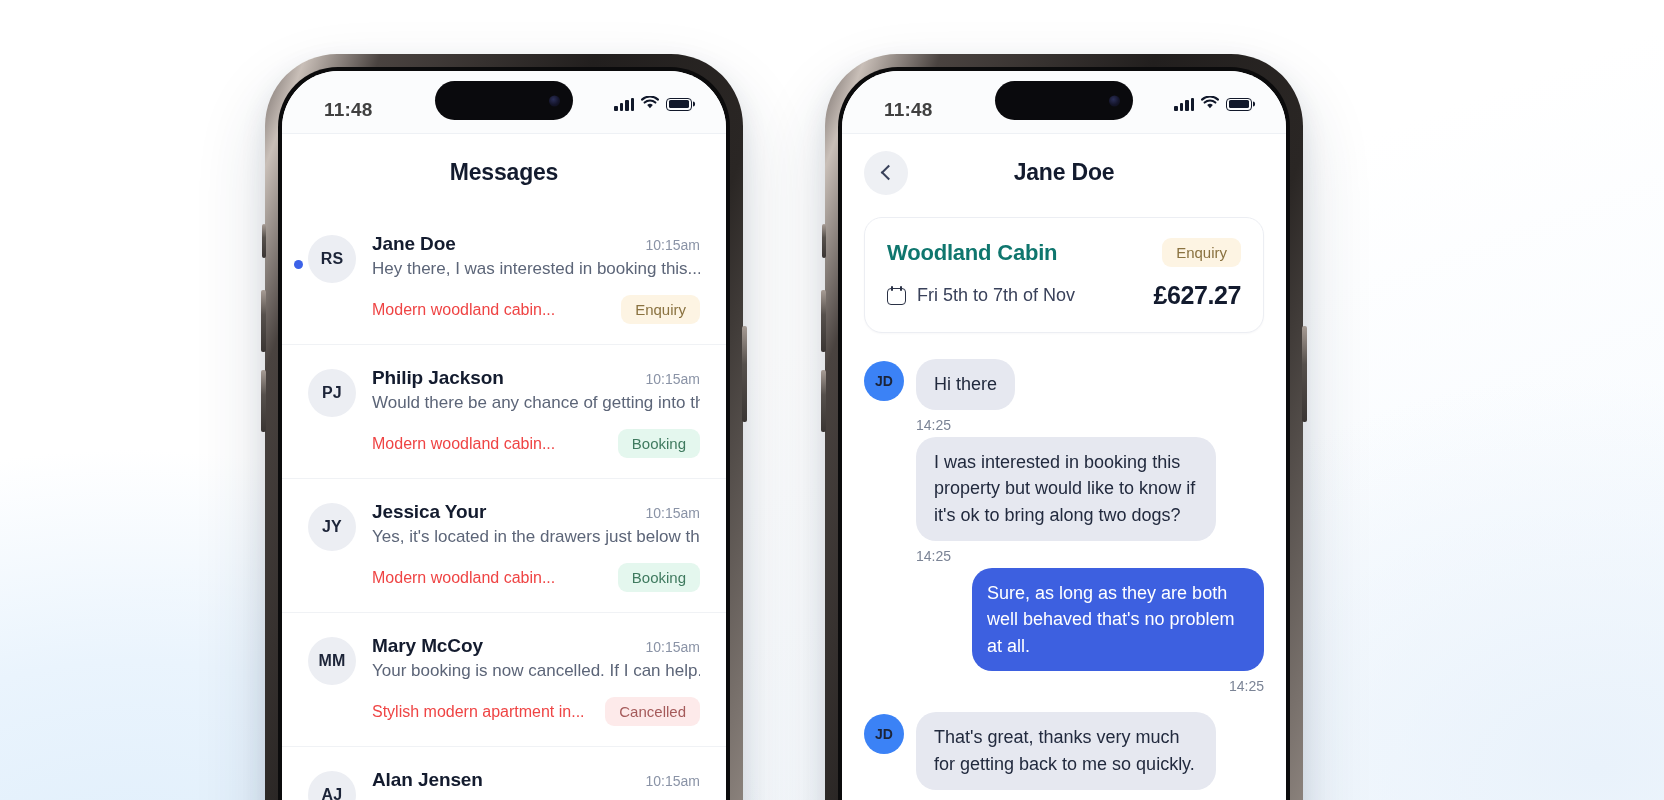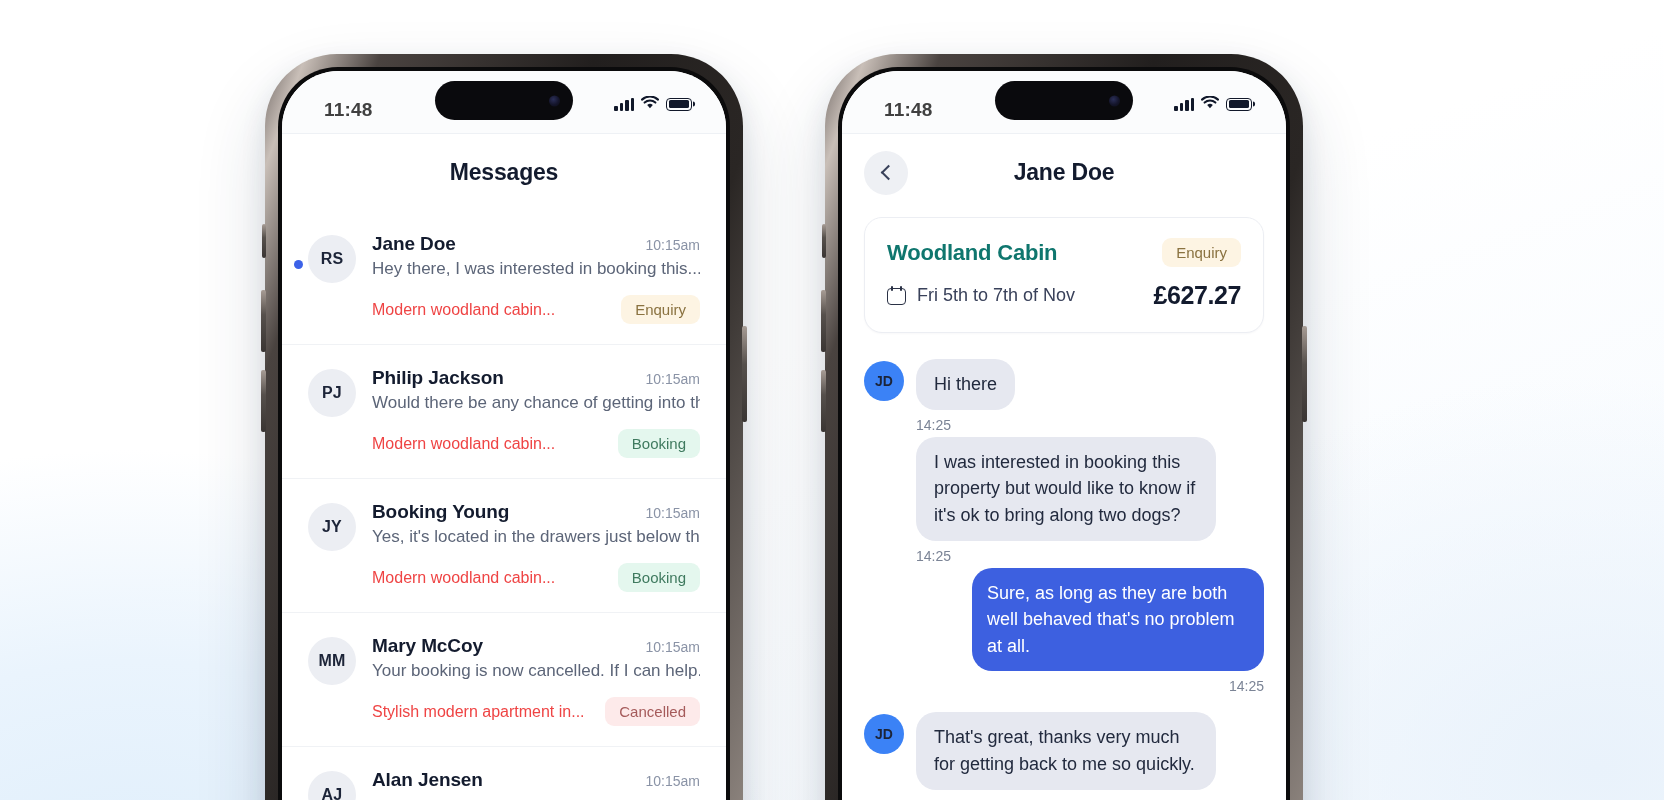--- a/index.html
+++ b/index.html
@@ -382,21 +382,21 @@
                 <span class="msg-property">Modern woodland cabin...</span>
                 <span class="badge booking">Booking</span>
               </div>
             </div>
           </div>
 
           <div class="msg-row">
             <div class="avatar">JY</div>
             <div class="msg-body">
               <div class="msg-line1">
-                <span class="msg-name">Booking Young</span>
+                <span class="msg-name">Jessica Your</span>
                 <span class="msg-time">10:15am</span>
               </div>
               <div class="msg-preview">Yes, it's located in the drawers just below the...</div>
               <div class="msg-line3">
                 <span class="msg-property">Modern woodland cabin...</span>
                 <span class="badge booking">Booking</span>
               </div>
             </div>
           </div>
 

